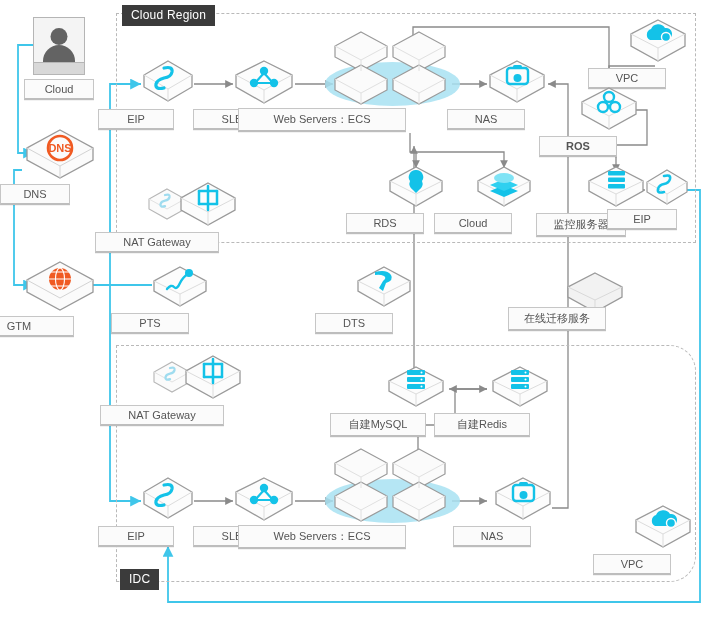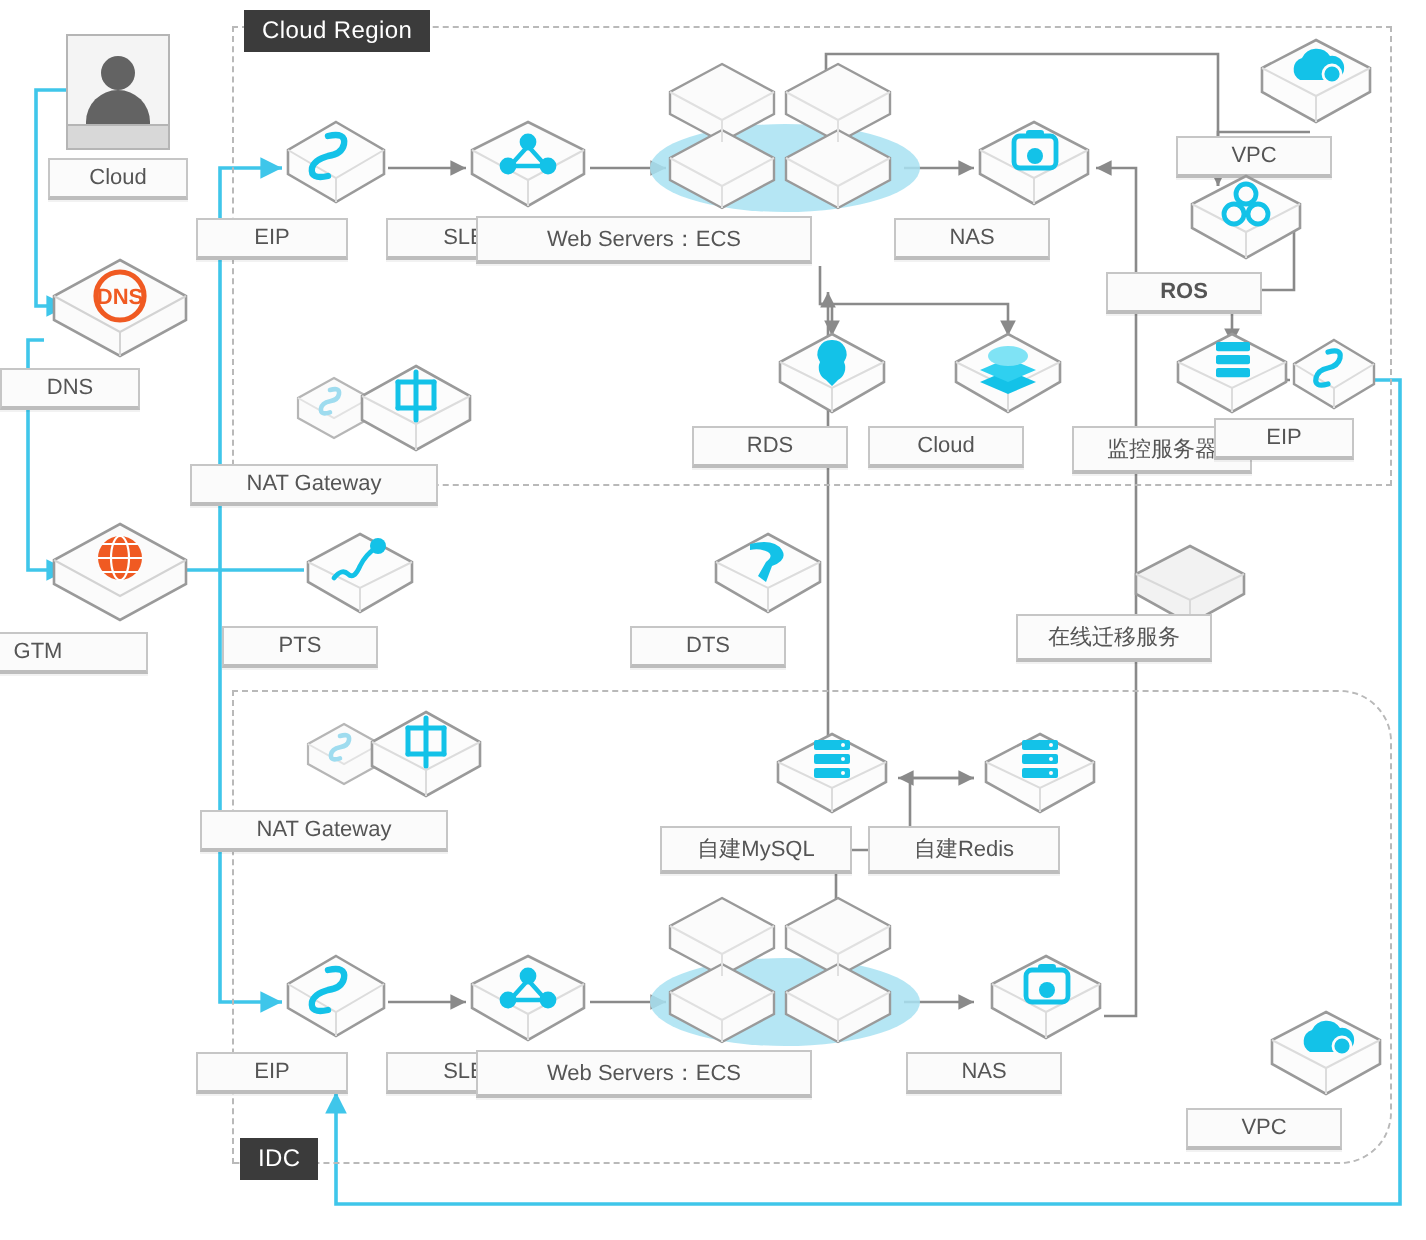--- a/index.html
+++ b/index.html
@@ -195,21 +195,21 @@
     <svg width="62" height="54">
       <path d="M31,4 L58,18 L58,30 L31,45 L4,30 L4,18 Z" fill="#fcfcfc" stroke="#9a9a9a" stroke-width="1.3"></path>
       <path d="M4,18 L31,32 L58,18" fill="none" stroke="#dcdcdc" stroke-width="1"></path>
       <path d="M31,32 L31,45" fill="none" stroke="#dcdcdc" stroke-width="1"></path>
       <path d="M23,24 a6,6 0 0 1 1,-11 a8,8 0 0 1 14,-1 a6,6 0 0 1 2,12 z" fill="#13c2e8"></path>
       <circle cx="39" cy="21" r="4.5" fill="#13c2e8" stroke="#fcfcfc" stroke-width="1.4"></circle>
     </svg>
     <div class="cap" style="top:52px;left:0px;width:58px;">VPC</div>
   </div>
 
-  <div class="node" style="left:592px;top:84px;font-weight:bold;">
+  <div class="node" style="left:578px;top:84px;font-weight:bold;">
     <svg width="62" height="54">
       <path d="M31,4 L58,18 L58,30 L31,45 L4,30 L4,18 Z" fill="#fcfcfc" stroke="#9a9a9a" stroke-width="1.3"></path>
       <path d="M4,18 L31,32 L58,18" fill="none" stroke="#dcdcdc" stroke-width="1"></path>
       <path d="M31,32 L31,45" fill="none" stroke="#dcdcdc" stroke-width="1"></path>
       <g fill="none" stroke="#13c2e8" stroke-width="2.4">
         <circle cx="31" cy="13" r="5"></circle>
         <circle cx="25" cy="23" r="5"></circle>
         <circle cx="37" cy="23" r="5"></circle>
       </g>
     </svg>

